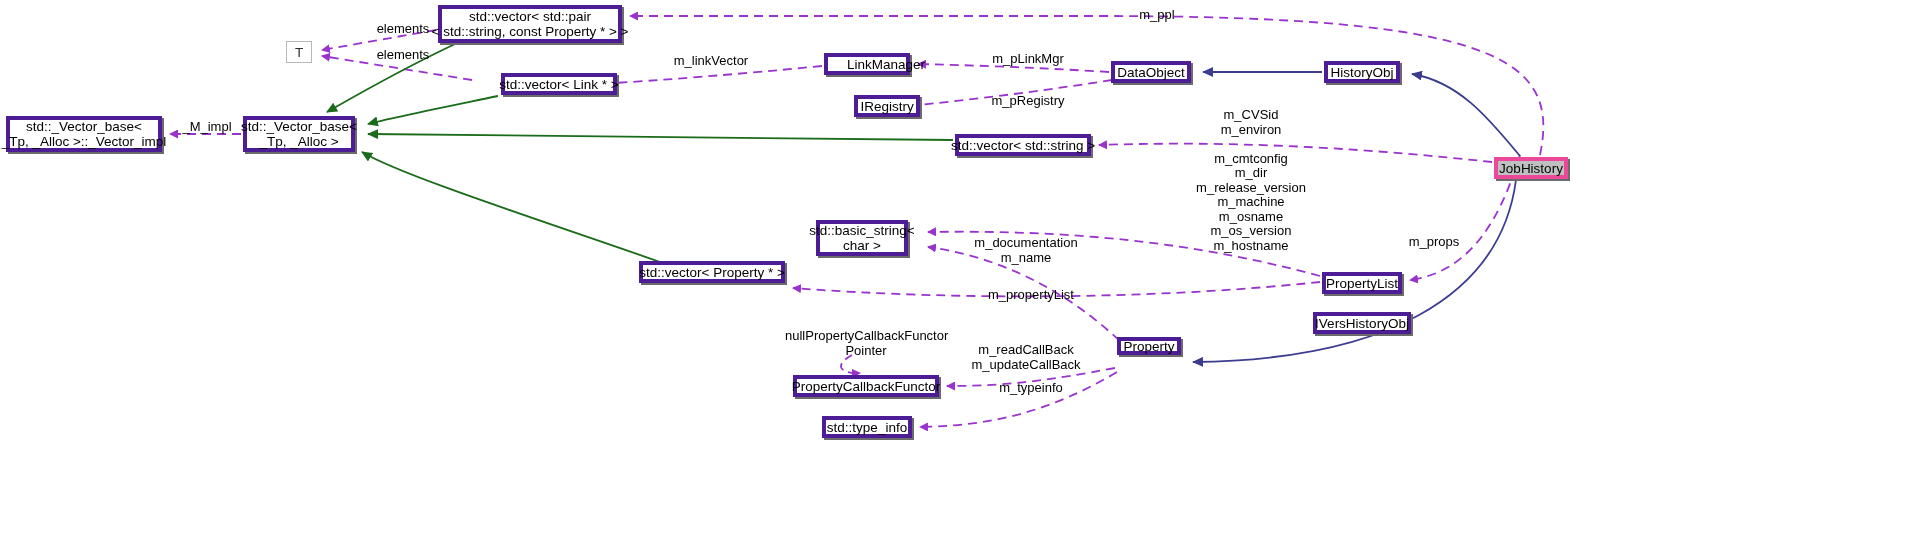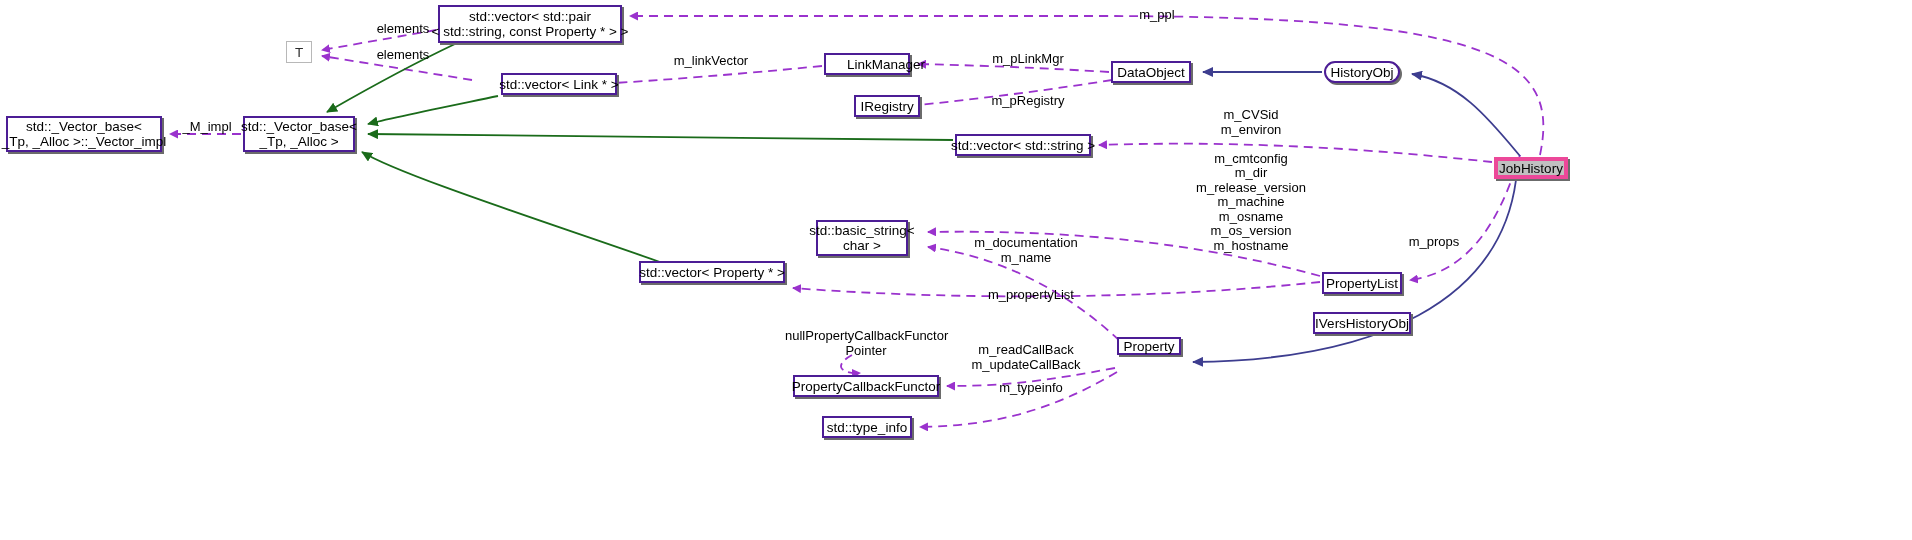--- a/index.html
+++ b/index.html
@@ -23,21 +23,21 @@
     left: 0;
     top: 0;
     width: 1912px;
     height: 540px;
     pointer-events: none;
   }
   .node {
     position: absolute;
     box-sizing: border-box;
     background: #ffffff;
-    border: 2px solid #4c1d95;
+    border: 4px solid #4c1d95;
     box-shadow: 2px 2px 0 0 #6b6b6b;
     color: #000000;
     font-size: 13.5px;
     line-height: 15px;
     display: flex;
     align-items: center;
     justify-content: center;
     text-align: center;
     white-space: pre;
     padding: 0 6px;
@@ -138,21 +138,21 @@
   <div class="node" style="left:474px; top:73px;  width:116px; height:22px;margin-left:27px;">std::vector&lt; Link * &gt;</div>
 
   <div class="node" style="left:824px; top:53px;  width:86px;  height:22px;padding-left:44px;">LinkManager</div>
 
   <div class="node" style="left:834px; top:95px;  width:66px;  height:22px;margin-left:20px;">IRegistry</div>
 
   <div class="node" style="left:955px; top:134px; width:136px; height:22px;">std::vector&lt; std::string &gt;</div>
 
   <div class="node" style="left:1111px; top:61px; width:80px;  height:22px;">DataObject</div>
 
-  <div class="node" style="left:1324px; top:61px; width:76px;  height:22px;border-radius:11px;">HistoryObj</div>
+  <div class="node" style="left:1324px; top:61px; width:76px;  height:22px;">HistoryObj</div>
 
   <div class="node highlight" style="left:1494px; top:157px; width:74px; height:22px;">JobHistory</div>
 
   <div class="node" style="left:816px; top:220px; width:92px; height:36px;">std::basic_string&lt;
 char &gt;</div>
 
   <div class="node" style="left:639px; top:261px; width:146px; height:22px;">std::vector&lt; Property * &gt;</div>
 
   <div class="node" style="left:1322px; top:272px; width:80px; height:22px;">PropertyList</div>
 

